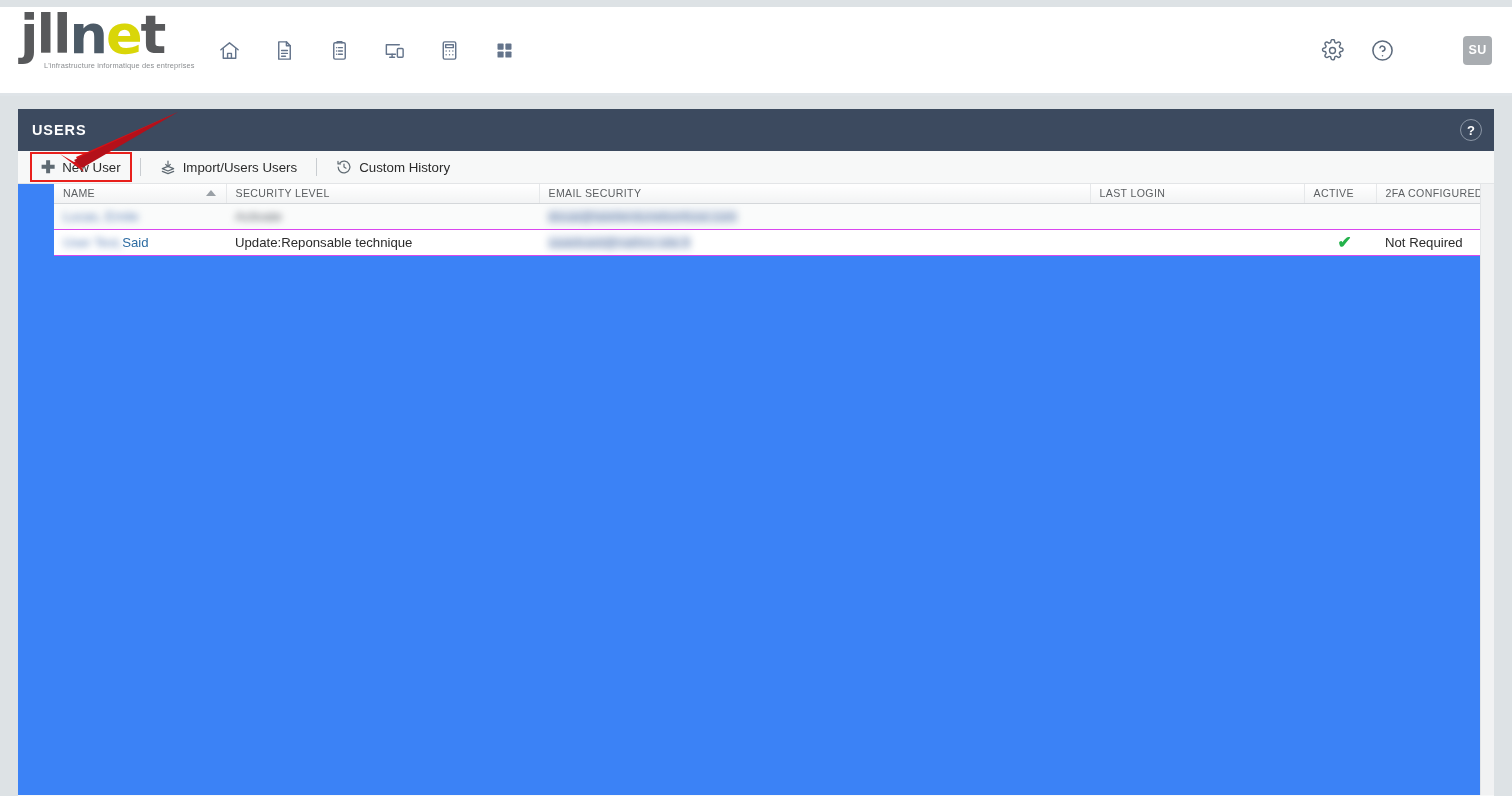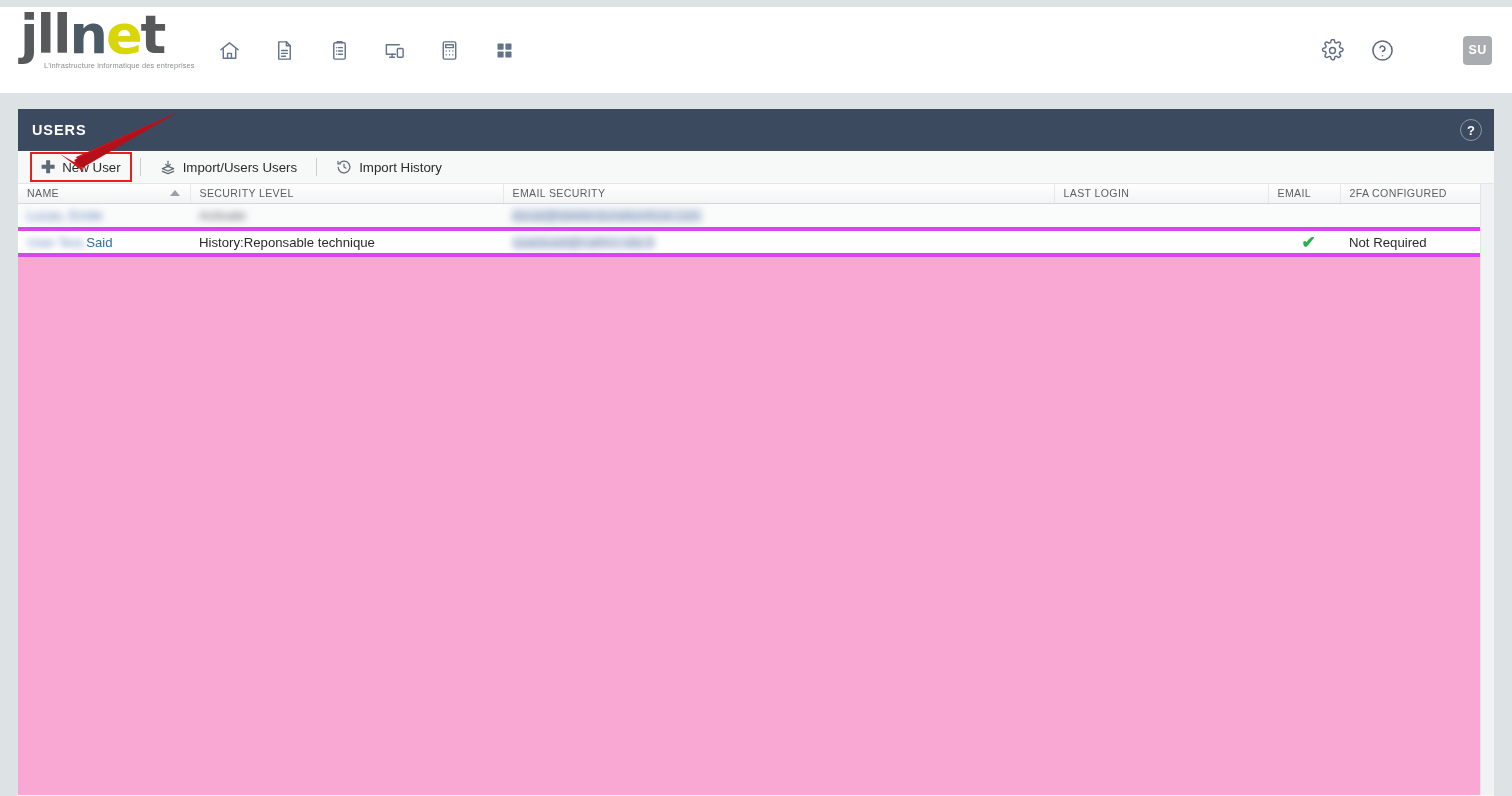--- a/index.html
+++ b/index.html
@@ -174,23 +174,24 @@
     color: #5f6a72;
     font-size: 17px;
     font-weight: 700;
     line-height: 1;
     display: flex; align-items: center;
   }
   .tb-svg { color: #5f6a72; display: flex; align-items: center; }
 
   
   .table-wrap {
-    background: #f9a8d4;
+    background: #3b82f6;
     height: 611px;
     position: relative;
+    padding-left: 36px;
   }
   table.grid {
     width: 100%;
     border-collapse: collapse;
     table-layout: fixed;
   }
   table.grid thead th {
     background: linear-gradient(180deg,#ffffff 0%, #f2f3f4 100%);
     border-bottom: 1px solid #d4d7da;
     border-right: 1px solid #e6e8ea;
@@ -215,21 +216,21 @@
     border-left: 5px solid transparent;
     border-right: 5px solid transparent;
     border-bottom: 6px solid #9aa0a6;
   }
   table.grid tbody td {
     font-size: 13.2px;
     color: #2b2b2b;
     height: 26px;
     padding: 0 0 0 9px;
     vertical-align: middle;
-    border-bottom: 4px solid #d946ef;
+    border-bottom: 1px solid #d946ef;
     white-space: nowrap;
     overflow: hidden;
   }
   tr.row-alt td { background: #fafbfb; }
   tr.row-plain td { background: #ffffff; }
 
   .blurred {
     filter: blur(3.6px);
     color: #5a6068;
     display: inline-block;
@@ -393,21 +394,21 @@
       <div class="tb-sep"></div>
 
       <div class="tb-item">
         <span class="tb-svg">
           <svg width="16" height="16" viewBox="0 0 24 24" fill="none" stroke="currentColor" stroke-width="1.8" stroke-linecap="round" stroke-linejoin="round">
             <path d="M3.2 12a8.8 8.8 0 1 0 2.6-6.2"></path>
             <path d="M3 3.6v3.8h3.8"></path>
             <path d="M12 7.6V12l3 1.8"></path>
           </svg>
         </span>
-        <span>Import History</span>
+        <span>Custom History</span>
       </div>
     </div>
 
     <div class="table-wrap">
       <table class="grid">
         <thead>
           <tr>
             <th class="c-name">
               <span>NAME</span>
               <span class="sort-tri"></span>
@@ -415,21 +416,21 @@
             <th class="c-sec">
               <span>SECURITY LEVEL</span>
             </th>
             <th class="c-mail">
               <span>EMAIL SECURITY</span>
             </th>
             <th class="c-login">
               <span>LAST LOGIN</span>
             </th>
             <th class="c-active">
-              <span>EMAIL</span>
+              <span>ACTIVE</span>
             </th>
             <th class="c-2fa">
               <span>2FA CONFIGURED</span>
             </th>
           </tr>
         </thead>
         <tbody>
 
           <tr class="row-alt">
             <td>
@@ -443,21 +444,21 @@
             </td>
             <td></td>
             <td></td>
             <td></td>
           </tr>
 
           <tr class="row-plain">
             <td>
               <span class="blurred link">User Test,</span><span class="link-name">Said</span>
             </td>
-            <td>History:Reponsable technique</td>
+            <td>Update:Reponsable technique</td>
             <td>
               <span class="blurred mail">saaidsaid@nathro-site.fr</span>
             </td>
             <td></td>
             <td style="text-align:center">
               <span class="check">✔</span>
             </td>
             <td>Not Required</td>
           </tr>
 

